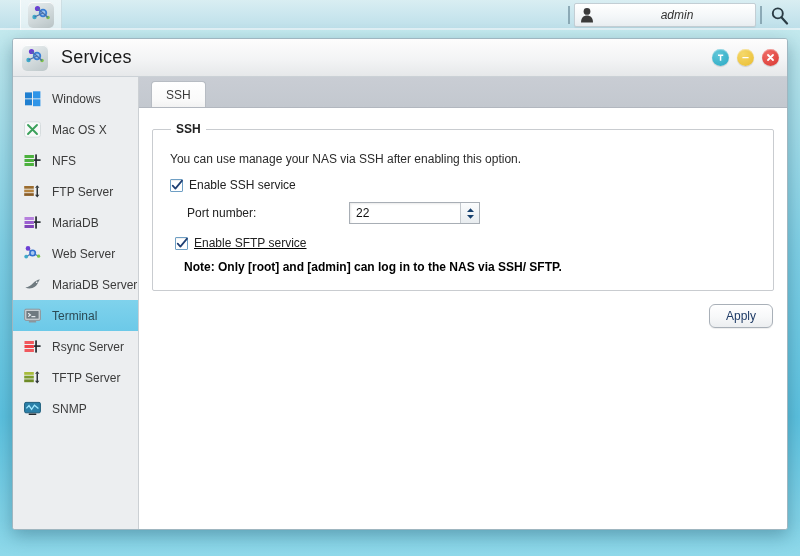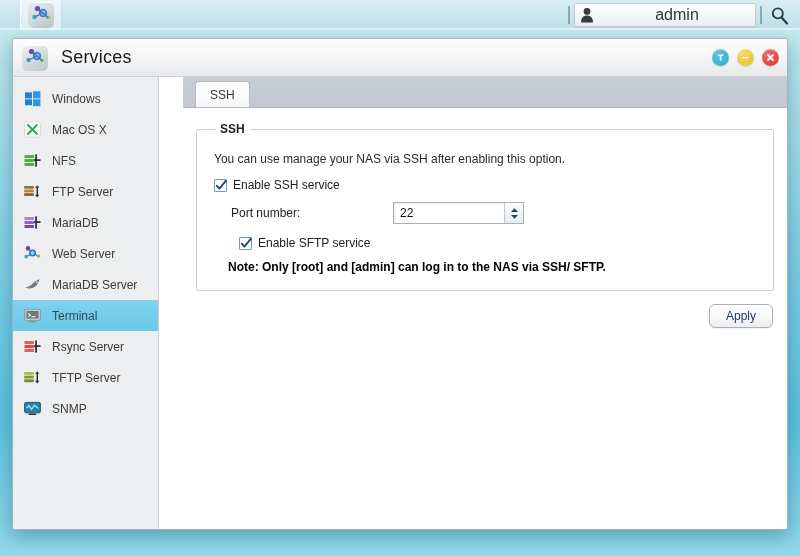--- a/index.html
+++ b/index.html
@@ -59,21 +59,21 @@
     width: 182px; height: 24px;
     background: linear-gradient(180deg, #ffffff 0%, #f4f7f9 55%, #e9eef1 100%);
     border: 1px solid #c3ced4;
     border-radius: 2px;
     display: flex; align-items: center;
     box-shadow: 0 1px 1px rgba(0,0,0,.06);
   }
   .user-icon { width: 24px; display:flex; align-items:center; justify-content:center; }
   .user-name {
     flex: 1; text-align: center;
-    font-size: 16px; color: #333;
+    font-size: 12px; color: #333; font-style: italic;
   }
   .search-icon-wrap { width: 26px; display:flex; align-items:center; justify-content:center; }
 
   
   #app-window {
     position: absolute;
     left: 12px; top: 38px;
     width: 776px; height: 492px;
     background: #ffffff;
     border: 1px solid #9fb6c0;
@@ -115,21 +115,21 @@
   }
   .win-btn.pin   { background: radial-gradient(circle at 35% 30%, #5fc6d8, #29a9c4); }
   .win-btn.min   { background: radial-gradient(circle at 35% 30%, #f5d86a, #e9bc2f); }
   .win-btn.close { background: radial-gradient(circle at 35% 30%, #ef6a65, #d8352f); }
   .win-btn svg { display: block; }
 
   #window-body { flex: 1; display: flex; min-height: 0; }
 
   
   #sidebar {
-    width: 146px;
+    width: 126px;
     background: #eceef0;
     border-right: 1px solid #ccd0d4;
     padding-top: 6px;
     flex: none;
   }
   .side-item {
     height: 31px;
     display: flex; align-items: center;
     padding-left: 10px;
     cursor: pointer;
@@ -138,21 +138,21 @@
   }
   .side-item .side-label { margin-left: 10px; white-space: nowrap; }
   .side-item.selected {
     background: linear-gradient(180deg, #7fd2ec 0%, #6cc9e8 100%);
     color: #2b4a55;
   }
   .side-icon { width: 19px; height: 19px; flex: none; position: relative; }
   .side-icon svg { display:block; }
 
   
-  #content { flex: 1; background: #ffffff; display: flex; flex-direction: column; min-width: 0; padding-left: 24px; }
+  #content { flex: 1; background: #ffffff; display: flex; flex-direction: column; min-width: 0; }
 
   #tabstrip {
     height: 31px;
     background: linear-gradient(180deg, #c9cdd4 0%, #c3c8cf 100%);
     border-bottom: 1px solid #b2b7bf;
     display: flex;
     align-items: flex-end;
     padding-left: 12px;
     flex: none;
   }
@@ -178,21 +178,21 @@
     background: #fff;
   }
   fieldset#ssh-group > legend {
     font-size: 12px; font-weight: bold; color: #222;
     padding: 0 5px; margin-left: 4px;
   }
 
   .desc-text { font-size: 12px; color: #2b2b2b; margin: 6px 0 12px 3px; }
 
   .check-row { display: flex; align-items: center; margin: 0 0 10px 3px; }
-  .check-row.indent { margin-left: 28px; }
+  .check-row.indent { margin-left: 8px; text-decoration: underline; }
   .cbox {
     width: 13px; height: 13px;
     background: #fff;
     border: 1px solid #6f9fc4;
     border-radius: 1px;
     position: relative;
     flex: none;
     cursor: pointer;
     box-shadow: inset 0 1px 1px rgba(0,0,0,.07);
   }

